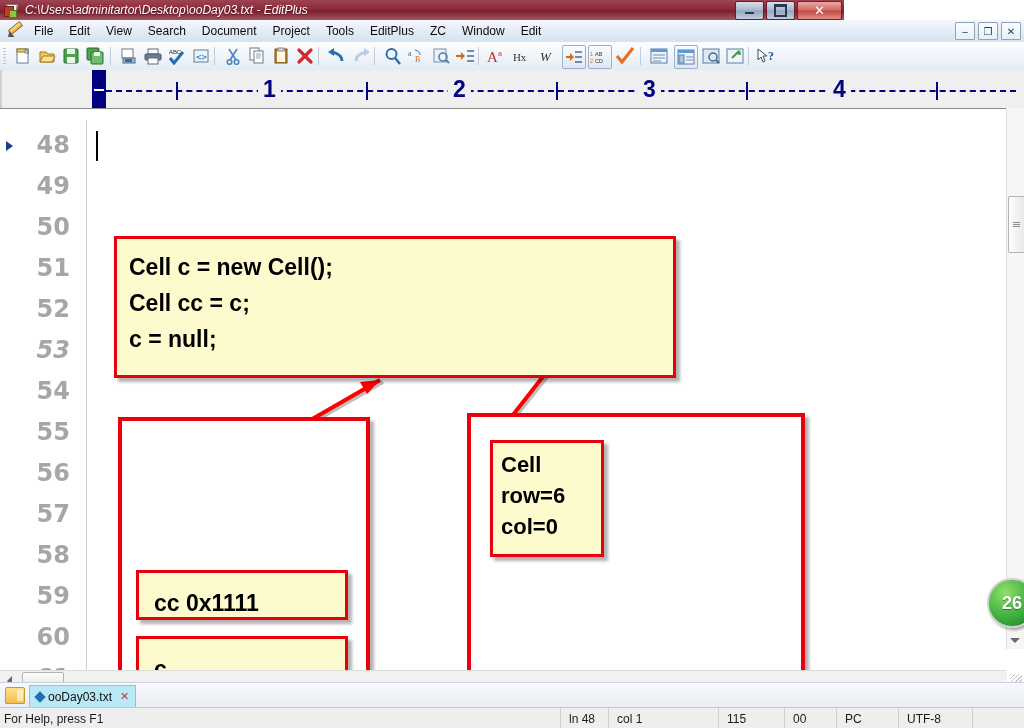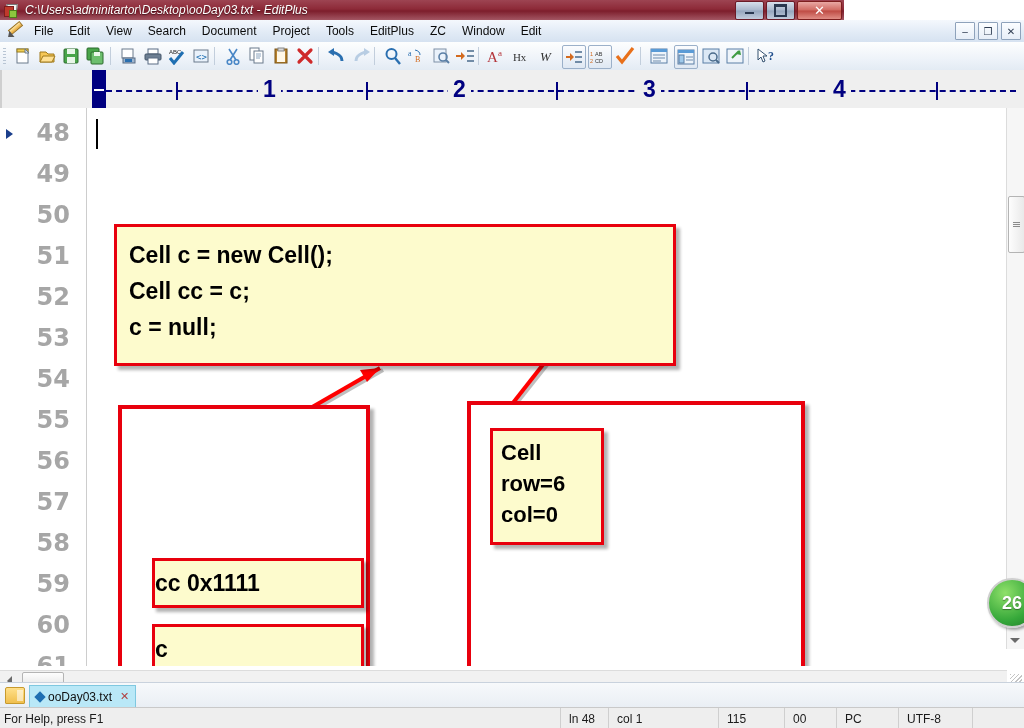--- a/index.html
+++ b/index.html
@@ -95,21 +95,21 @@
     position:absolute;left:106px;top:20px;right:8px;height:0;
     border-top:2px dashed #000080;
   }
   .ruler .tick{position:absolute;top:12px;width:2px;height:18px;background:#000080;}
   .ruler .num{
     position:absolute;top:5px;font-size:23px;font-weight:bold;color:#000080;
     line-height:28px;background:#efefef;padding:0 5px;
   }
 
   
-  .editor{position:absolute;left:0;top:108px;width:1024px;height:558px;background:#fff;overflow:hidden;}
+  .editor{position:absolute;left:0;top:120px;width:1024px;height:558px;background:#fff;overflow:hidden;}
   .gutter{position:absolute;left:0;top:0;width:86px;height:558px;background:#fff;}
   .gutter-sep{position:absolute;left:86px;top:0;width:1px;height:558px;background:#cdcdcd;}
   .lnum{
     position:absolute;right:16px;font-size:24px;color:#a6a6a6;font-weight:bold;
     font-family:"DejaVu Sans",sans-serif;text-align:right;line-height:24px;
   }
   .marker{position:absolute;left:6px;top:126px;width:0;height:0;
     border-top:5px solid transparent;border-bottom:5px solid transparent;border-left:7px solid #1b3f8c;}
   .caret{position:absolute;left:96px;top:119px;width:2px;height:30px;background:#000;}
 
@@ -135,21 +135,21 @@
   .stack-frame{
     left:118px;top:297px;width:252px;height:284px;
     background:#fff;border:4px solid #e8000d;box-shadow:4px 4px 3px rgba(0,0,0,.3);
   }
   .heap-frame{
     left:467px;top:293px;width:338px;height:288px;
     background:#fff;border:4px solid #e8000d;box-shadow:4px 4px 3px rgba(0,0,0,.3);
   }
   .var-box{
     background:#fdfbcd;border:3px solid #e8000d;box-shadow:4px 4px 3px rgba(0,0,0,.3);
-    display:flex;align-items:center;padding-left:0;margin-left:16px;
+    display:flex;align-items:flex-end;padding-left:15px;
   }
   .var-cc{left:136px;top:450px;width:212px;height:50px;}
   .var-c{left:136px;top:516px;width:212px;height:50px;}
   .var-text{font-size:23px;font-weight:bold;color:#000;font-family:"Liberation Sans",sans-serif;}
   .obj-box{
     left:490px;top:320px;width:114px;height:117px;
     background:#fdfbcd;border:3px solid #e8000d;box-shadow:4px 4px 3px rgba(0,0,0,.3);
     padding:6px 0 0 8px;
   }
   .obj-line{font-size:22px;font-weight:bold;color:#000;line-height:31px;white-space:pre;}
@@ -494,21 +494,21 @@
     <span class="num" style="left:828px;">4</span>
   </div>
 
   <div class="editor">
     <div class="gutter">
       <span class="lnum" style="top:13px;">48</span>
       <span class="lnum" style="top:54px;">49</span>
       <span class="lnum" style="top:95px;">50</span>
       <span class="lnum" style="top:136px;">51</span>
       <span class="lnum" style="top:177px;">52</span>
-      <span class="lnum" style="top:218px;">53</span>
+      <span class="lnum" style="top:218px;font-style:italic;">53</span>
       <span class="lnum" style="top:259px;">54</span>
       <span class="lnum" style="top:300px;">55</span>
       <span class="lnum" style="top:341px;">56</span>
       <span class="lnum" style="top:382px;">57</span>
       <span class="lnum" style="top:423px;margin-left:43px;">58</span>
       <span class="lnum" style="top:464px;">59</span>
       <span class="lnum" style="top:505px;">60</span>
       <span class="lnum" style="top:546px;">61</span>
     </div>
     <div class="gutter-sep"></div>

